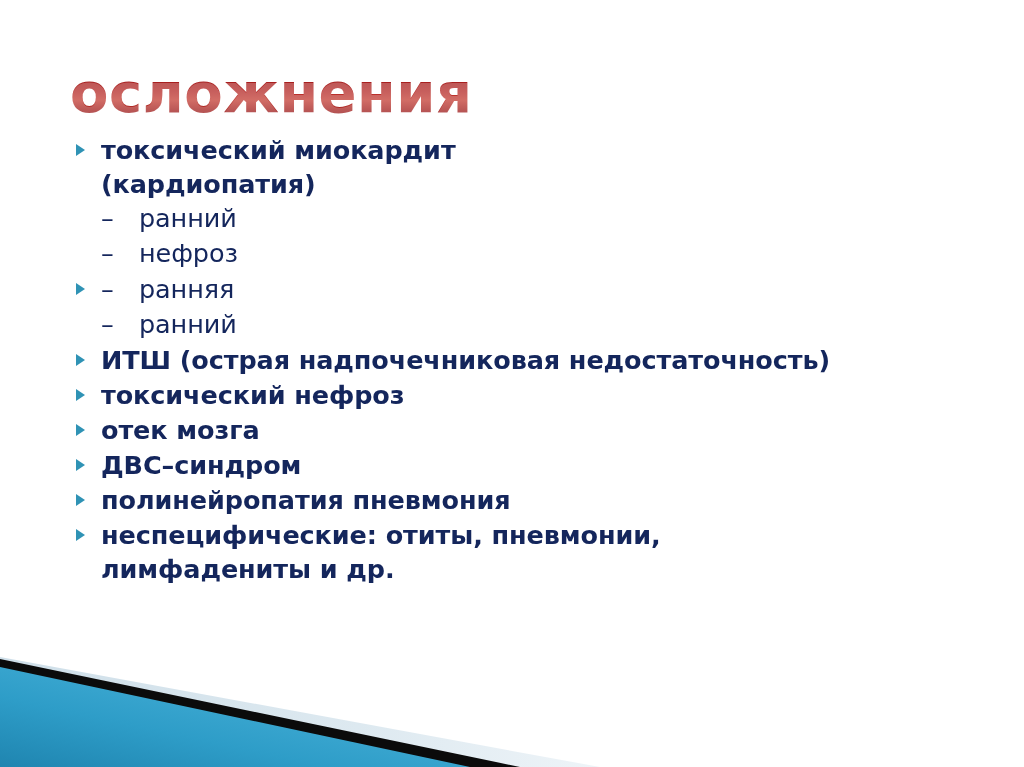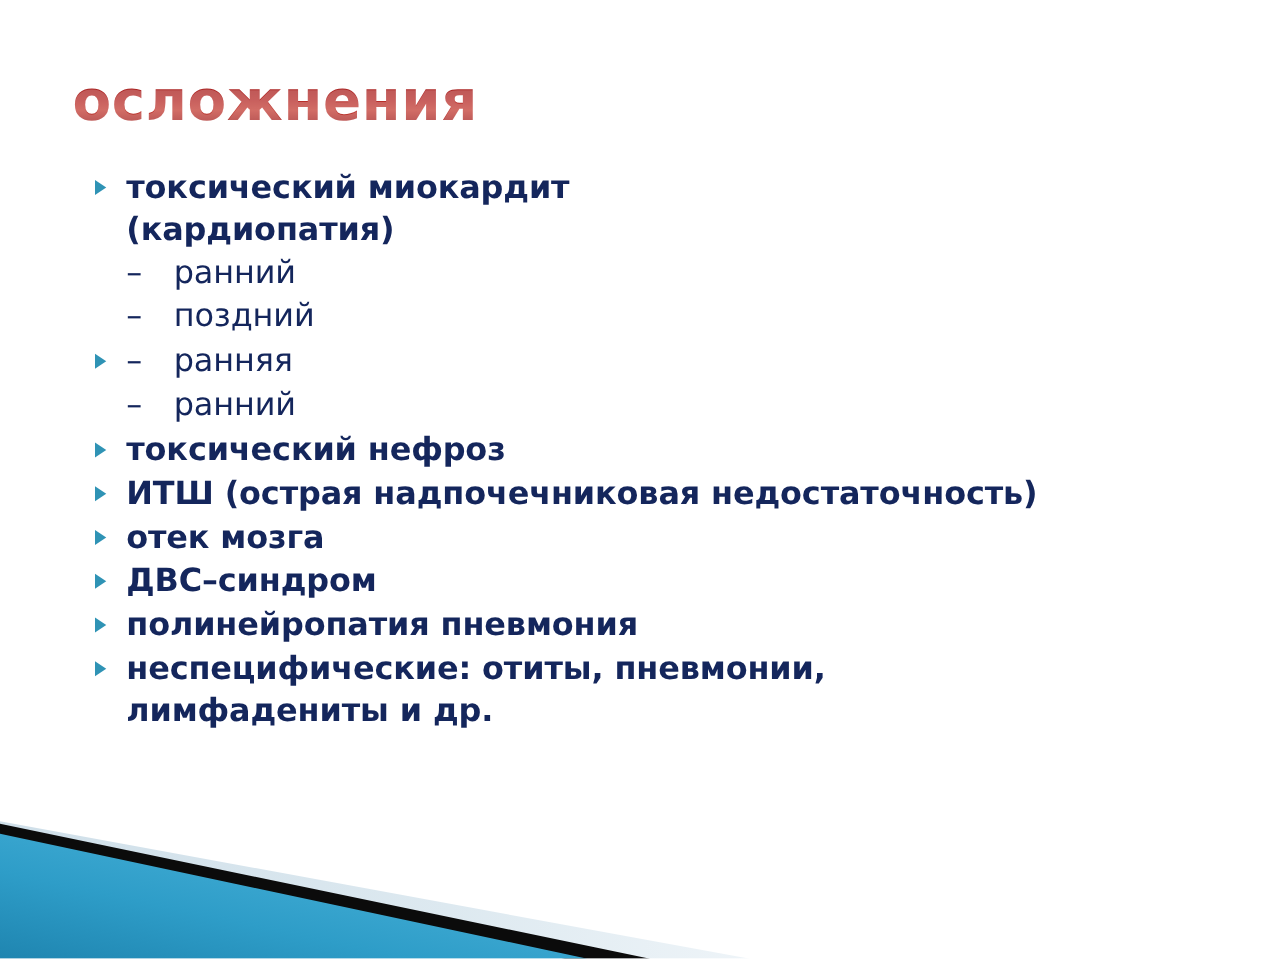--- a/index.html
+++ b/index.html
@@ -26,23 +26,23 @@
 
   
   .title-area {
     position: absolute;
     left: 58px;
     top: 52px;
     width: 900px;
     height: 62px;
   }
   .slide-title {
-    margin: 0;
+    margin: 12px;
     font-family: "DejaVu Sans", "Liberation Sans", sans-serif;
-    font-size: 45px;
+    font-size: 56px;
     font-weight: bold;
     line-height: 58px;
     letter-spacing: 0.5px;
     white-space: nowrap;
     background: linear-gradient(to bottom,
         #8e1112 0%,
         #9d1718 18%,
         #b52a27 48%,
         #c33c33 62%,
         #a31f1d 80%,
@@ -144,47 +144,47 @@
       <li class="item w-narrow">
         <span class="arrow"></span>
         <span class="item-text">токсический миокардит (кардиопатия)</span>
         <ul class="lvl2">
           <li class="subitem">
             <span class="dash">–</span>
             <span>ранний</span>
           </li>
           <li class="subitem">
             <span class="dash">–</span>
-            <span>поздний</span>
+            <span>нефроз</span>
           </li>
         </ul>
       </li>
 
       <li class="item w-wrap">
         <span class="arrow"></span>
         <ul class="lvl2">
           <li class="subitem">
             <span class="dash">–</span>
             <span>ранняя</span>
           </li>
           <li class="subitem">
             <span class="dash">–</span>
             <span>ранний</span>
           </li>
         </ul>
       </li>
 
       <li class="item">
         <span class="arrow"></span>
+        <span class="item-text">ИТШ (острая надпочечниковая недостаточность)</span>
+      </li>
+
+      <li class="item">
+        <span class="arrow"></span>
         <span class="item-text">токсический нефроз</span>
-      </li>
-
-      <li class="item">
-        <span class="arrow"></span>
-        <span class="item-text">ИТШ (острая надпочечниковая недостаточность)</span>
       </li>
 
       <li class="item">
         <span class="arrow"></span>
         <span class="item-text">отек мозга</span>
       </li>
 
       <li class="item">
         <span class="arrow"></span>
         <span class="item-text">ДВС–синдром</span>

